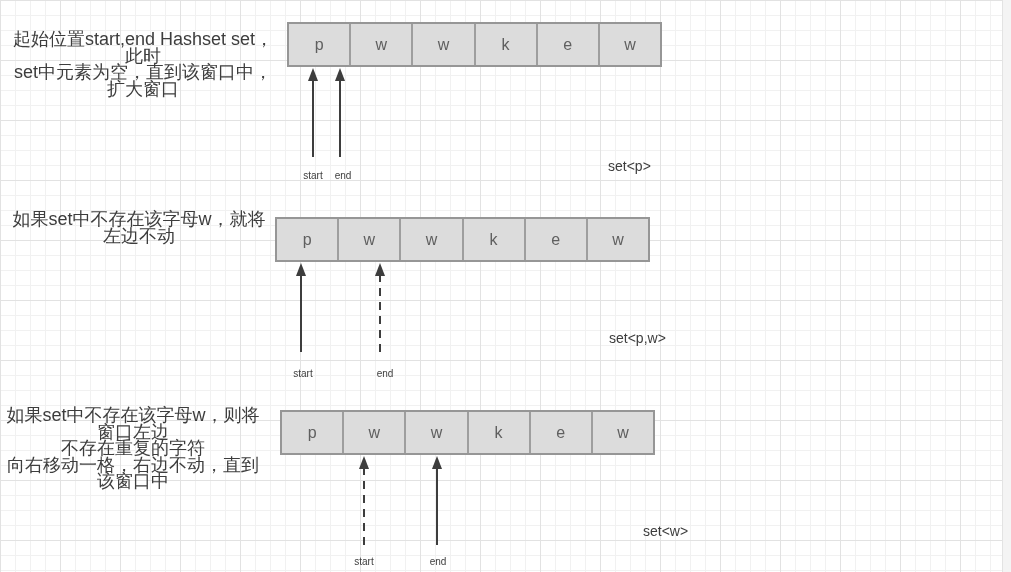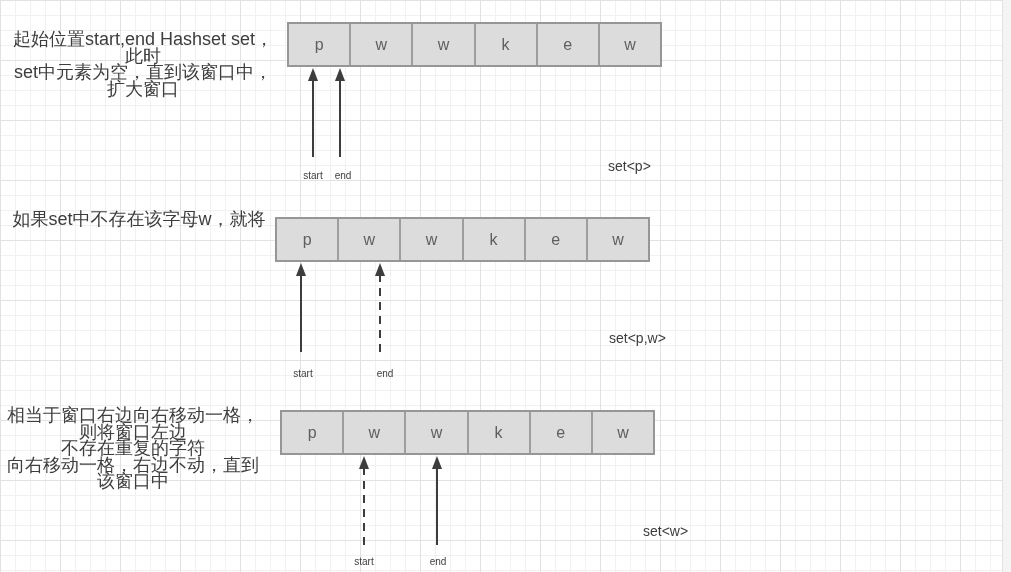--- a/index.html
+++ b/index.html
@@ -74,20 +74,21 @@
     <line x1="8" y1="11" x2="8" y2="89" stroke="#3d3d3d" stroke-width="2"></line>
     <polygon points="8,0 3,13 13,13" fill="#3d3d3d"></polygon>
   </svg>
   <div class="ptr-label" style="left:313px; top:170px;">start</div>
   <div class="ptr-label" style="left:343px; top:170px;">end</div>
 
   <div class="set-label" id="set1">set&lt;p&gt;</div>
 
   <div class="desc" id="desc2">
     <div>如果set中不存在该字母w，就将</div>
+    <div>左边不动</div>
   </div>
 
   <div class="array" id="array2">
     <div class="cell">p</div>
     <div class="cell">w</div>
     <div class="cell">w</div>
     <div class="cell">k</div>
     <div class="cell">e</div>
     <div class="cell">w</div>
   </div>
@@ -99,21 +100,21 @@
   <svg class="arrow" style="left:372px; top:263px;" viewBox="0 0 16 89">
     <line x1="8" y1="11" x2="8" y2="89" stroke="#3d3d3d" stroke-width="2" stroke-dasharray="8 6"></line>
     <polygon points="8,0 3,13 13,13" fill="#3d3d3d"></polygon>
   </svg>
   <div class="ptr-label" style="left:303px; top:368px;">start</div>
   <div class="ptr-label" style="left:385px; top:368px;">end</div>
 
   <div class="set-label" id="set2">set&lt;p,w&gt;</div>
 
   <div class="desc" id="desc3">
-    <div>相当于窗口右边向右移动一格，则将窗口左边</div>
+    <div>如果set中不存在该字母w，则将窗口左边</div>
     <div>不存在重复的字符</div>
     <div>向右移动一格，右边不动，直到该窗口中</div>
   </div>
 
   <div class="array" id="array3">
     <div class="cell">p</div>
     <div class="cell">w</div>
     <div class="cell">w</div>
     <div class="cell">k</div>
     <div class="cell">e</div>

